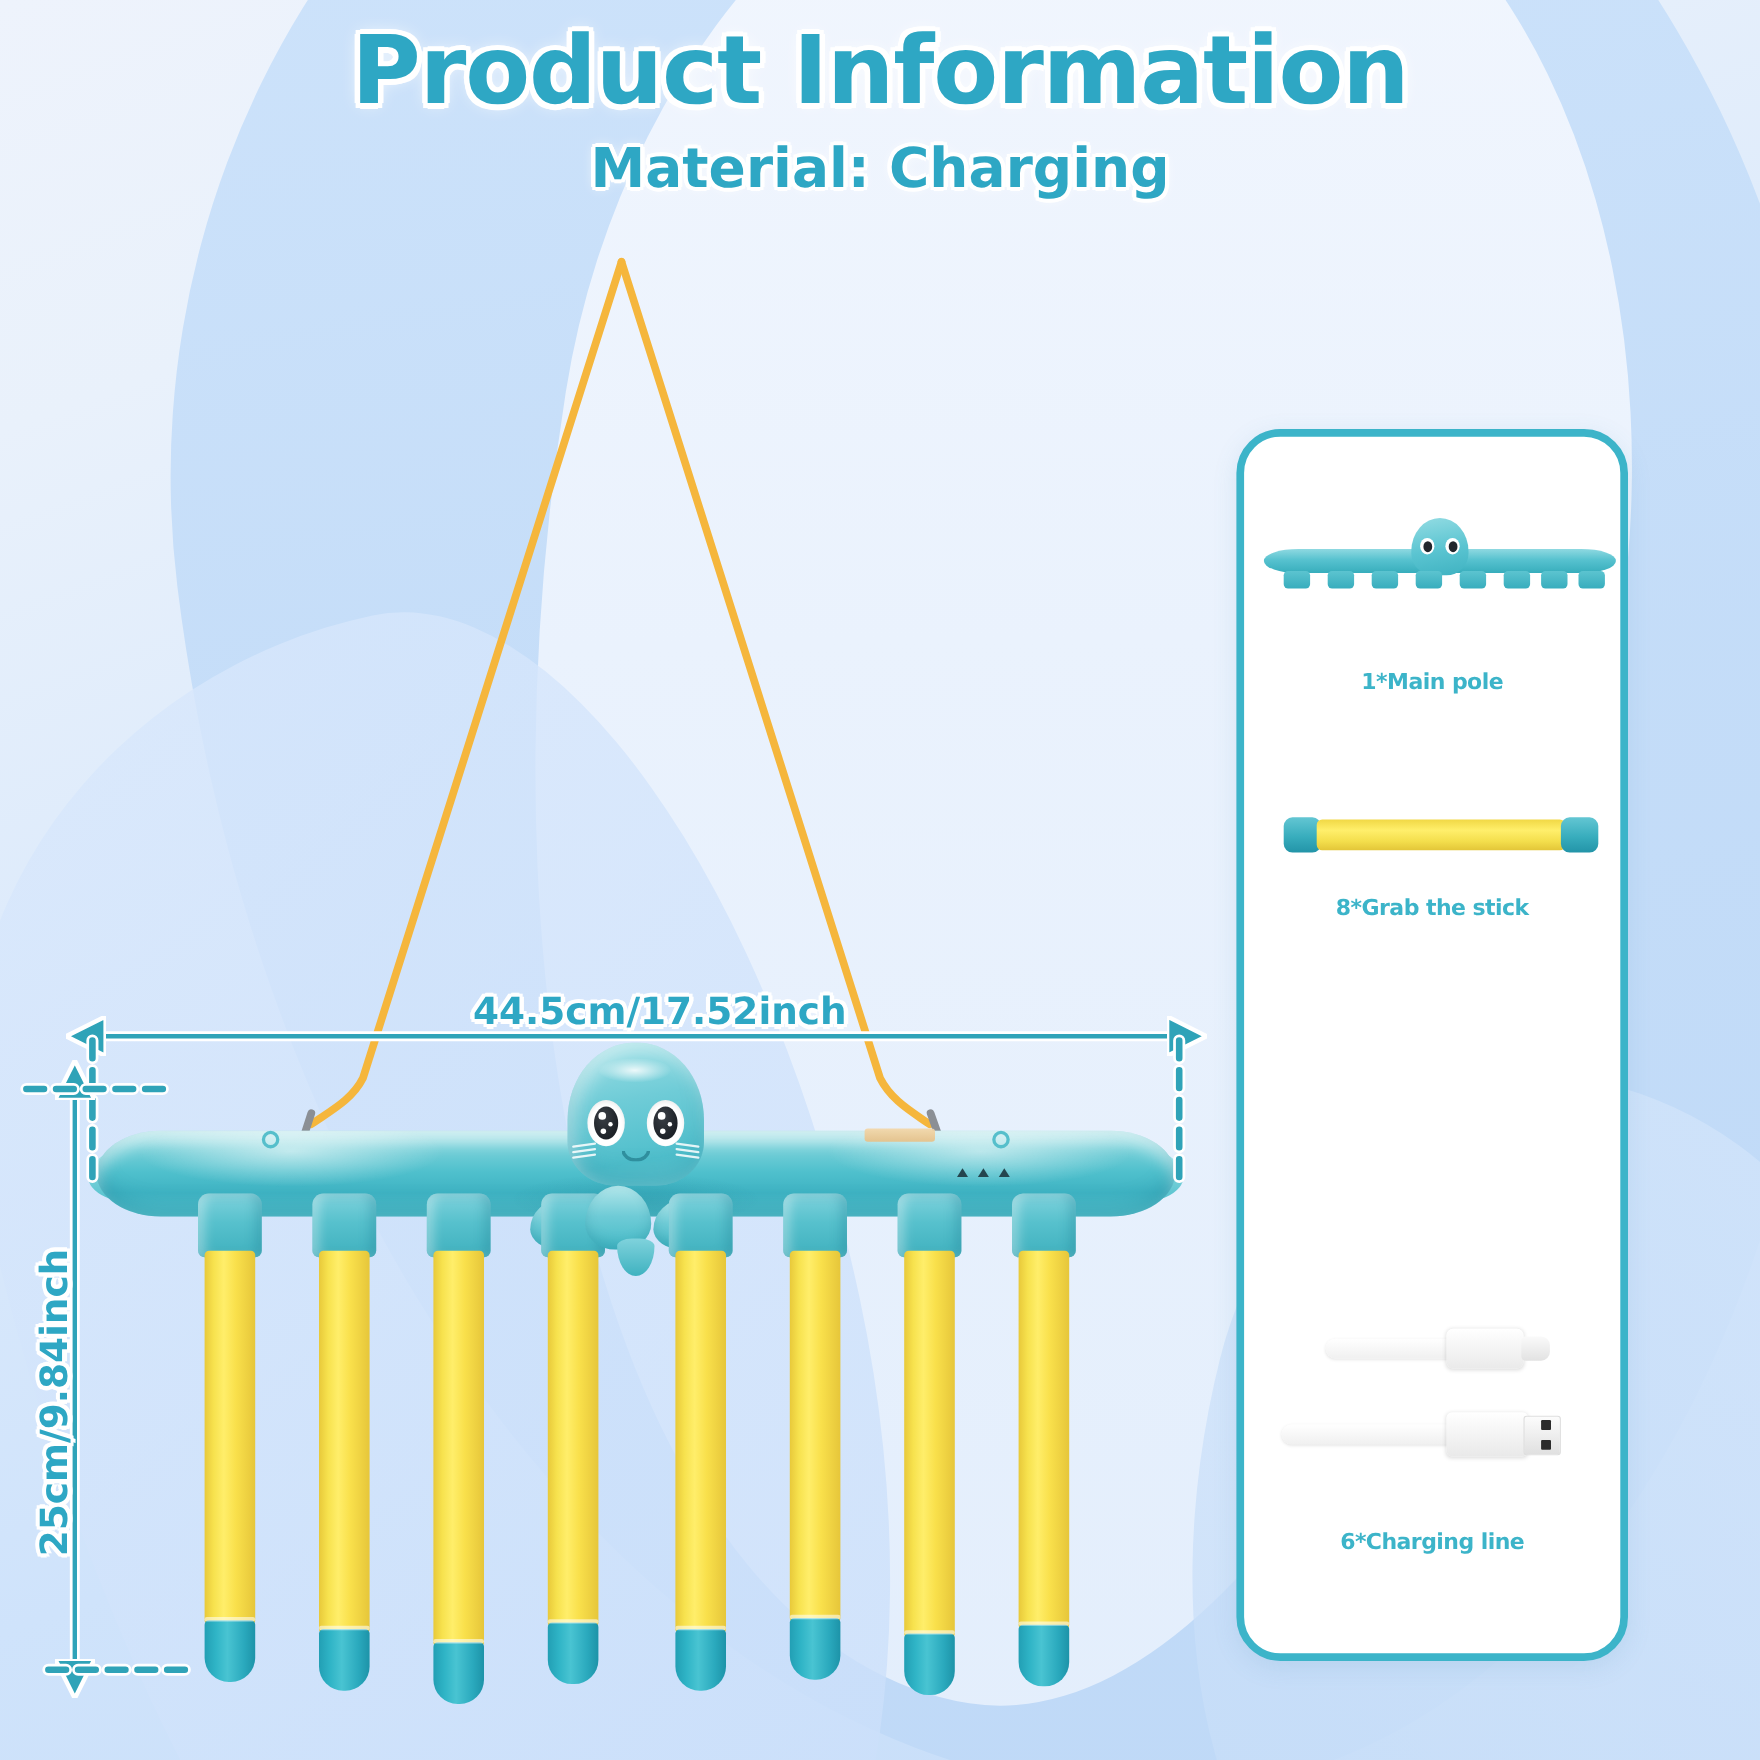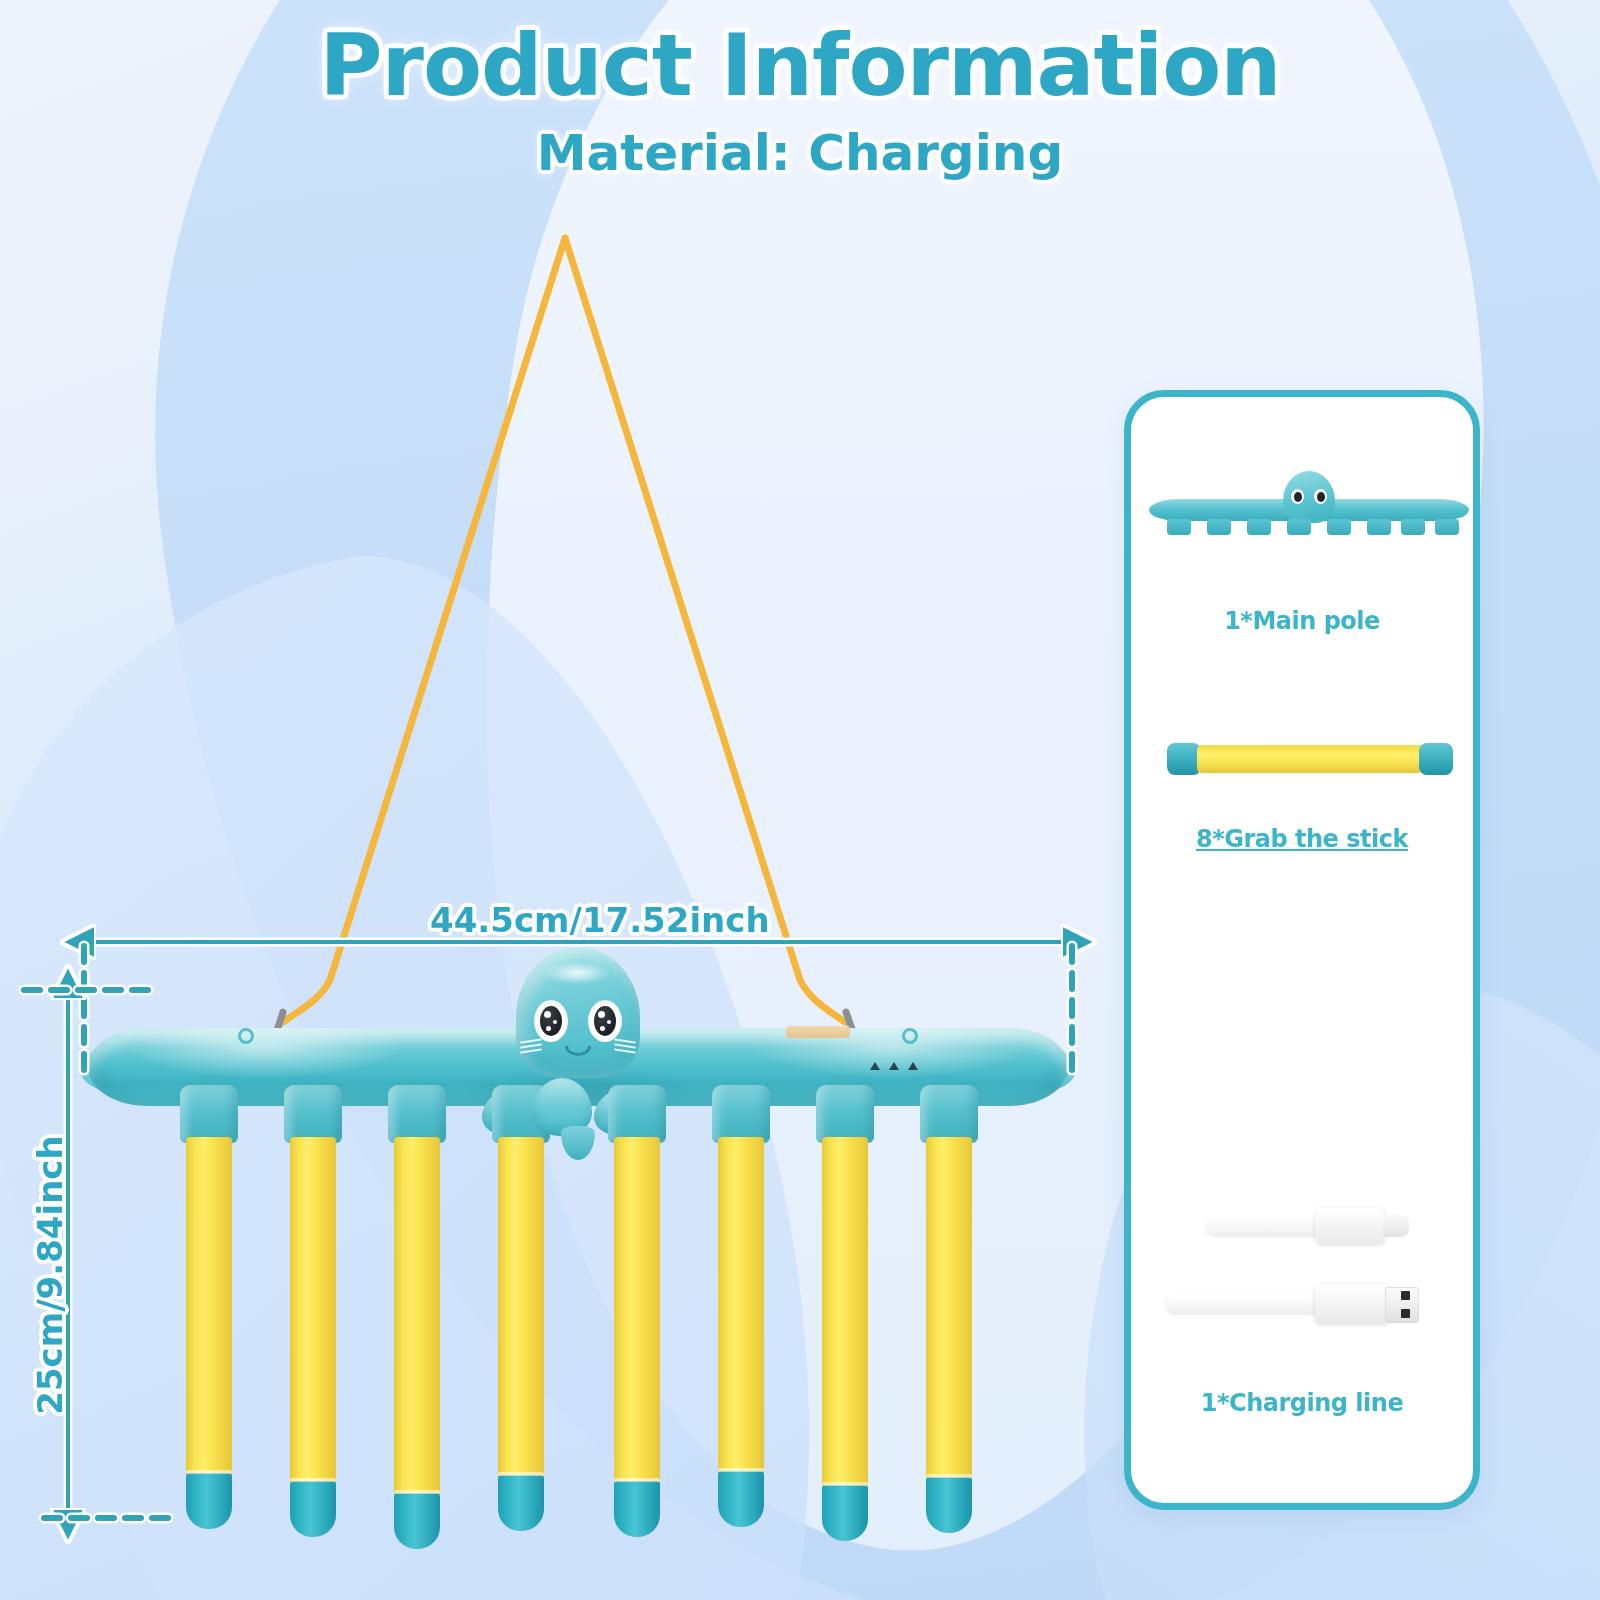--- a/index.html
+++ b/index.html
@@ -213,21 +213,21 @@
 
   
   .parts-card {
     position:absolute; left:1124px; top:390px; width:356px; height:1120px;
     background:#ffffff; border:7px solid #3cb4c9; border-radius:40px;
     z-index:25; overflow:hidden;
     box-shadow:0 6px 22px rgba(80,140,180,.13);
   }
   .part-item { position:absolute; left:0; width:100%; text-align:center; }
   .part-label {
-    font-size:24px; font-weight:bold; color:#3cb4c9;
+    font-size:20px; font-weight:bold; color:#3cb4c9;
     letter-spacing:-.5px; white-space:nowrap;
   }
   .part-fig { position:relative; width:100%; height:110px; }
 
   
   .mini-pole { position:absolute; left:18px; top:48px; width:320px; height:50px; }
   .mini-bar {
     position:absolute; left:0; top:14px; width:320px; height:22px;
     background: linear-gradient(180deg,#8fd9e1 0%, #57c2cf 45%, #37adbc 100%);
     border-radius: 40px/14px;
@@ -464,32 +464,32 @@
   </div>
 
   <div class="part-item" style="top:290px;">
     <div class="part-fig">
       <div class="mini-stick">
         <div class="cap l"></div>
         <div class="body"></div>
         <div class="cap r"></div>
       </div>
     </div>
-    <div class="part-label" style="margin-top:28px;text-decoration:underline;">8*Grab the stick</div>
+    <div class="part-label" style="margin-top:16px;">8*Grab the stick</div>
   </div>
 
 
   <div class="part-item" style="top:790px;">
     <div class="part-fig" style="height:180px;">
       <div class="mini-charge">
 
         <div class="cab" style="left:40px; top:18px; width:130px;"></div>
         <div class="plug-c" style="left:150px; top:9px;"></div>
 
         <div class="cab" style="left:0px; top:96px; width:170px;"></div>
         <div class="plug-a" style="left:150px; top:85px;"></div>
         <div class="usb-pin" style="left:236px; top:92px;"></div>
         <div class="usb-pin" style="left:236px; top:110px;"></div>
       </div>
     </div>
-    <div class="part-label" style="margin-top:22px;">1*Charging line</div>
+    <div class="part-label" style="margin-top:22px;">6*Charging line</div>
   </div>
 </div>
 
 </body></html>

